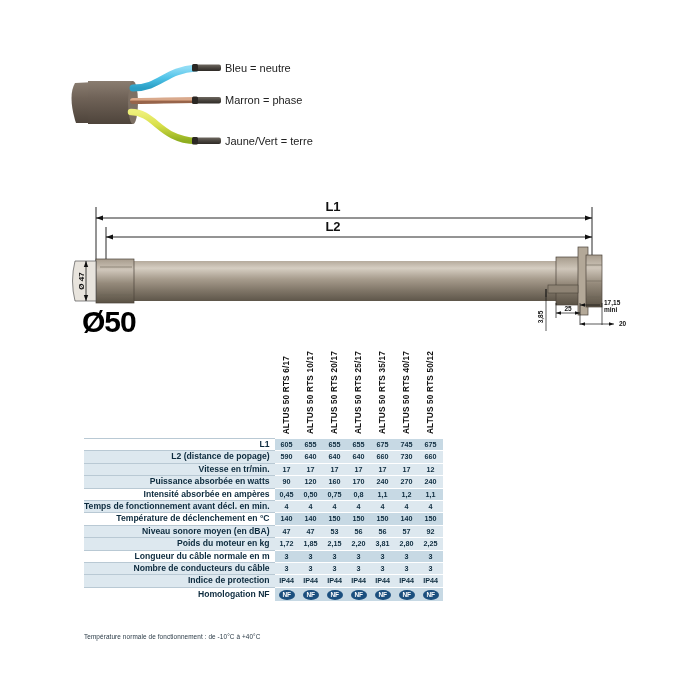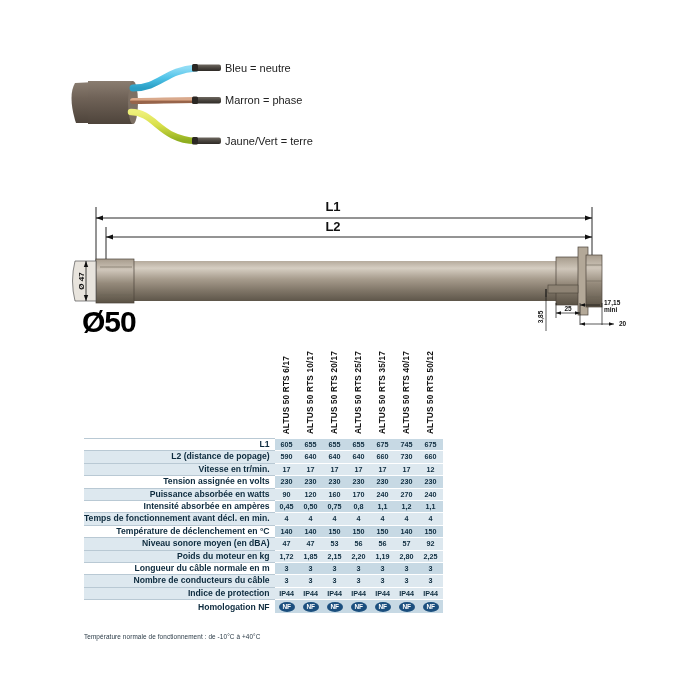--- a/index.html
+++ b/index.html
@@ -315,30 +315,20 @@
         <tr class="datarow alt">
           <td class="rowlabel">Vitesse en tr/min.</td>
           <td>17</td>
           <td>17</td>
           <td>17</td>
           <td>17</td>
           <td>17</td>
           <td>17</td>
           <td>12</td>
         </tr>
-        <tr class="datarow">
-          <td class="rowlabel">Tension assignée en volts</td>
-          <td>230</td>
-          <td>230</td>
-          <td>230</td>
-          <td>230</td>
-          <td>230</td>
-          <td>230</td>
-          <td>230</td>
-        </tr>
         <tr class="datarow alt">
           <td class="rowlabel">Puissance absorbée en watts</td>
           <td>90</td>
           <td>120</td>
           <td>160</td>
           <td>170</td>
           <td>240</td>
           <td>270</td>
           <td>240</td>
         </tr>
@@ -381,21 +371,21 @@
           <td>56</td>
           <td>57</td>
           <td>92</td>
         </tr>
         <tr class="datarow alt">
           <td class="rowlabel">Poids du moteur en kg</td>
           <td>1,72</td>
           <td>1,85</td>
           <td>2,15</td>
           <td>2,20</td>
-          <td>1,19</td>
+          <td>3,81</td>
           <td>2,80</td>
           <td>2,25</td>
         </tr>
         <tr class="datarow">
           <td class="rowlabel">Longueur du câble normale en m</td>
           <td>3</td>
           <td>3</td>
           <td>3</td>
           <td>3</td>
           <td>3</td>

